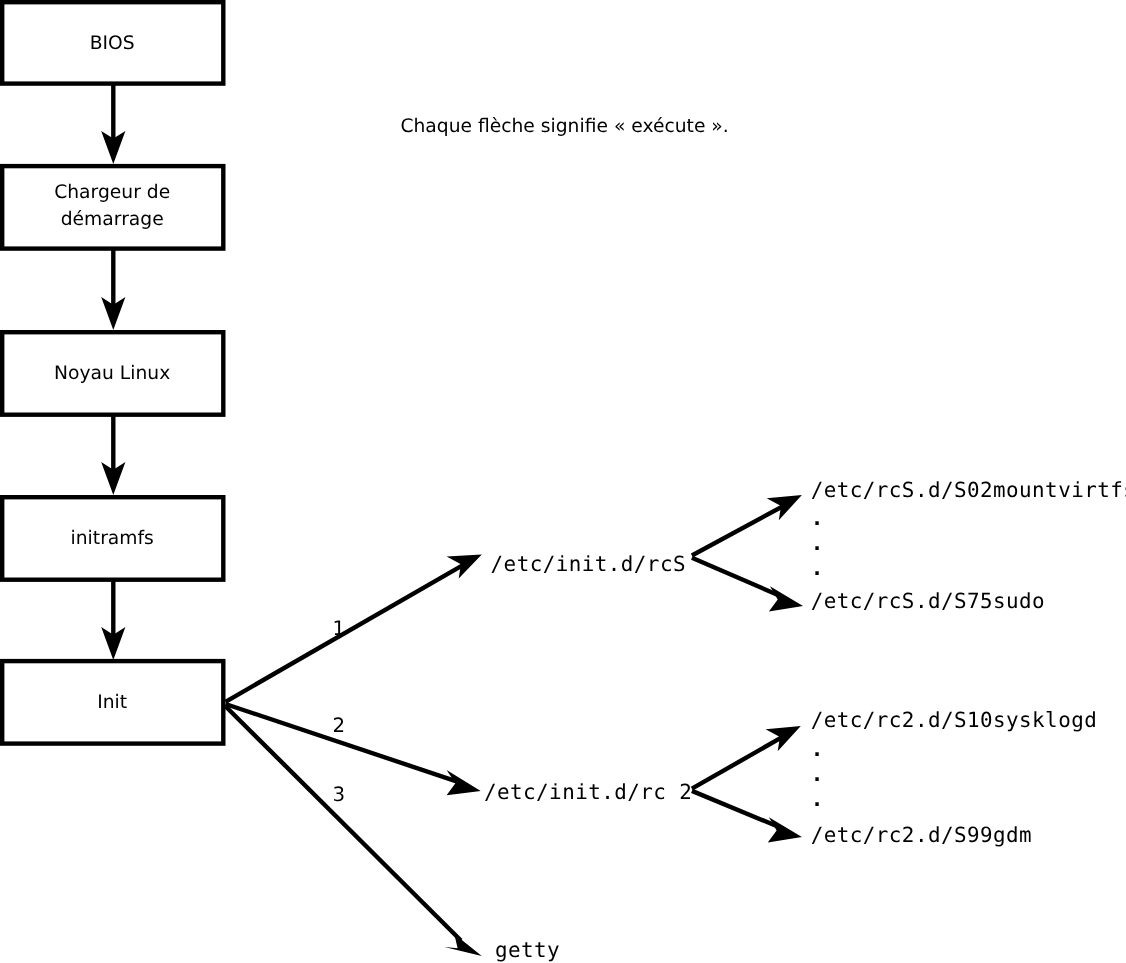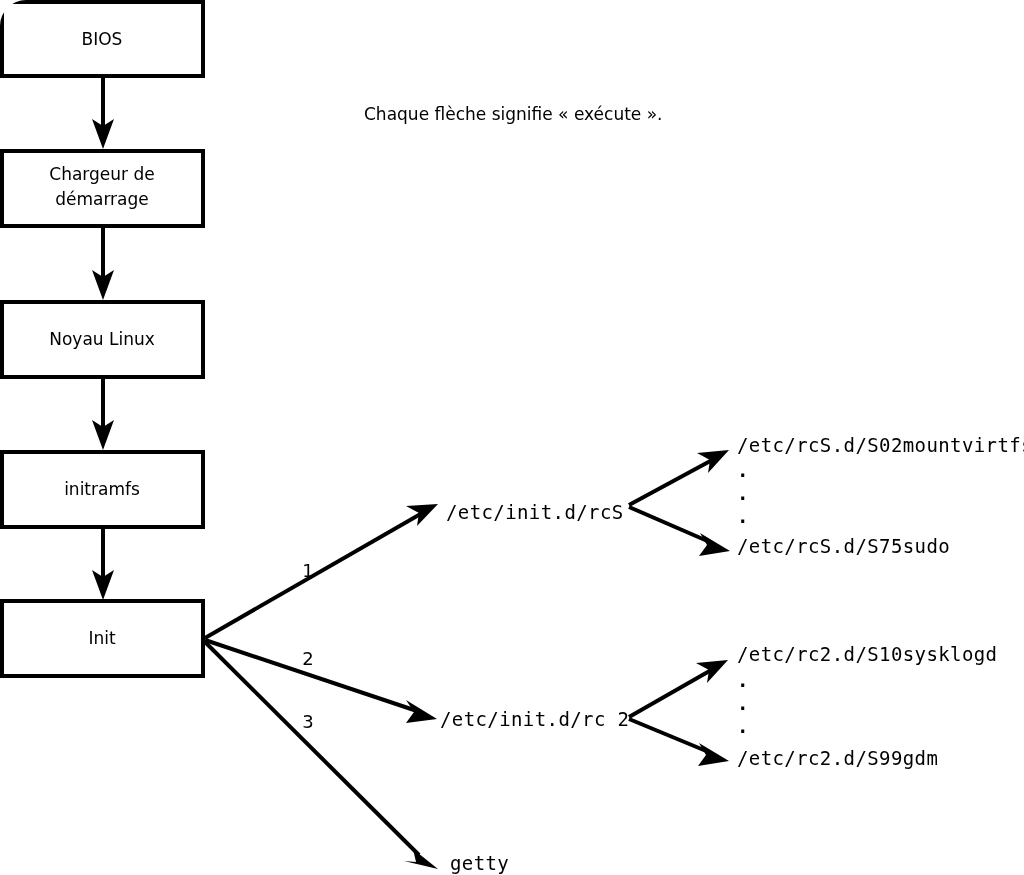--- a/index.html
+++ b/index.html
@@ -8,21 +8,20 @@
     padding: 0;
     background: #ffffff;
   }
   #canvas {
     position: relative;
     width: 1024px;
     height: 875px;
     background: #ffffff;
     overflow: hidden;
     font-family: "DejaVu Sans", sans-serif;
-    border-radius: 26px;
   }
   svg#diagram {
     position: absolute;
     top: 0;
     left: 0;
     width: 1024px;
     height: 875px;
     display: block;
   }
   .box-rect {

